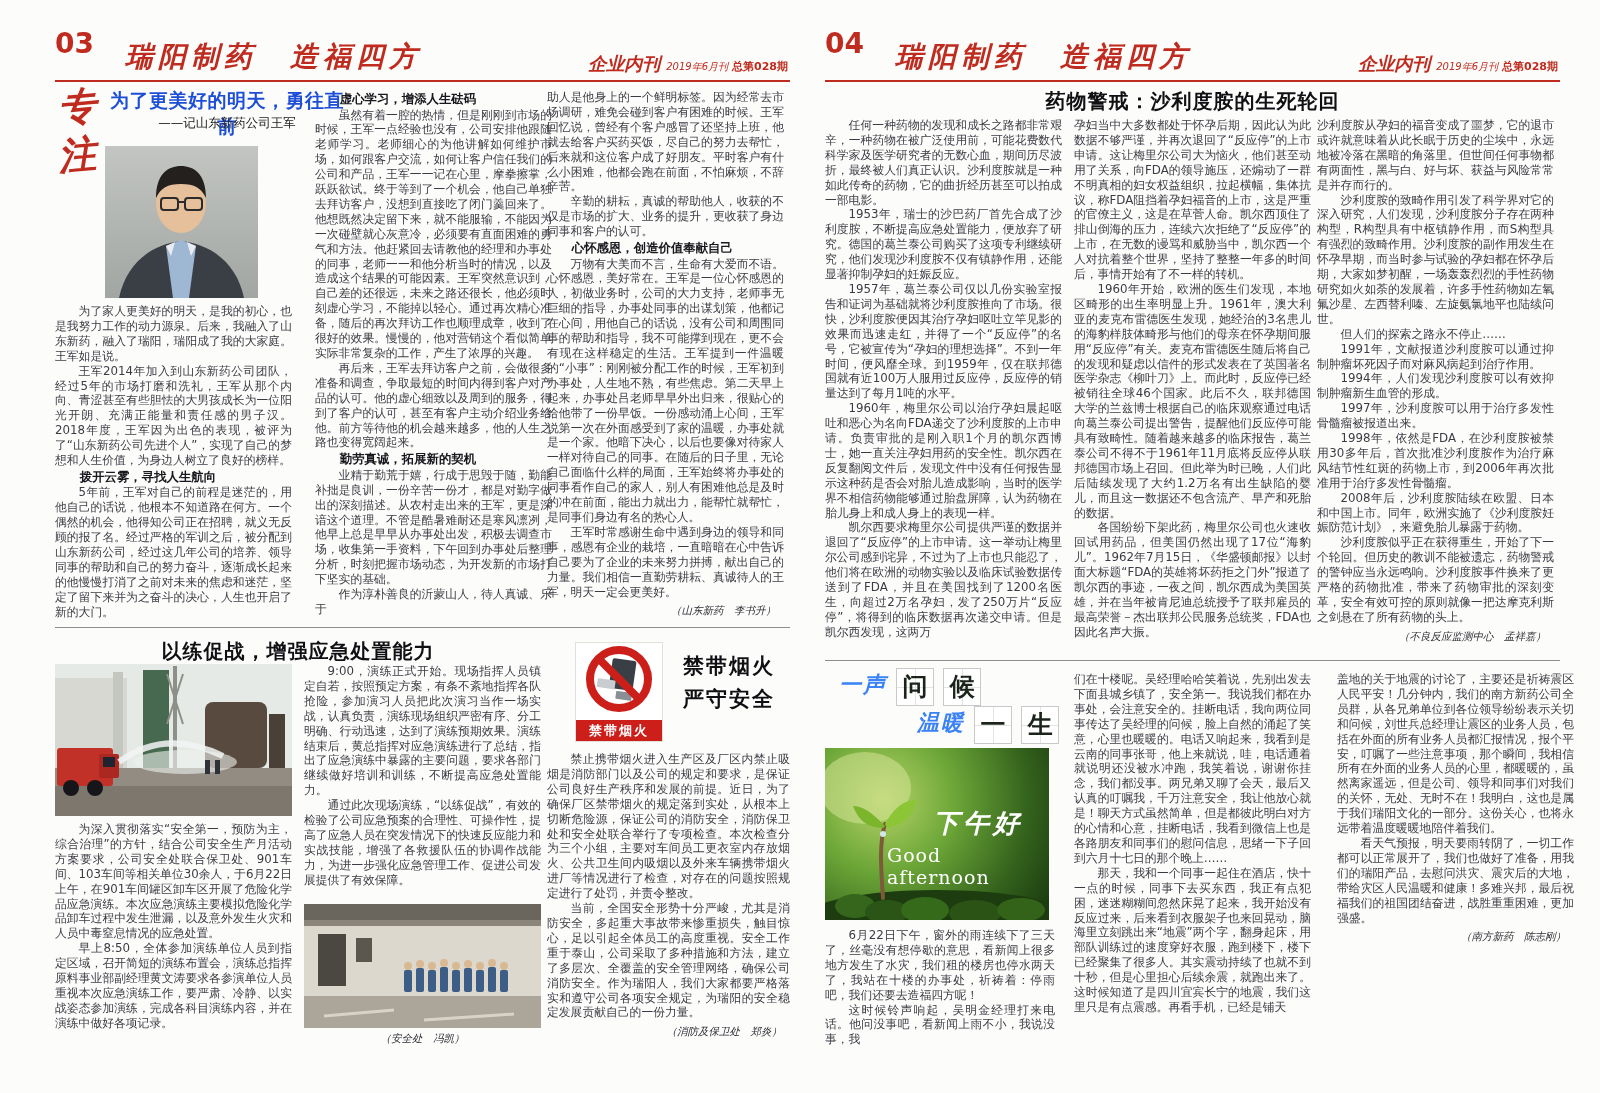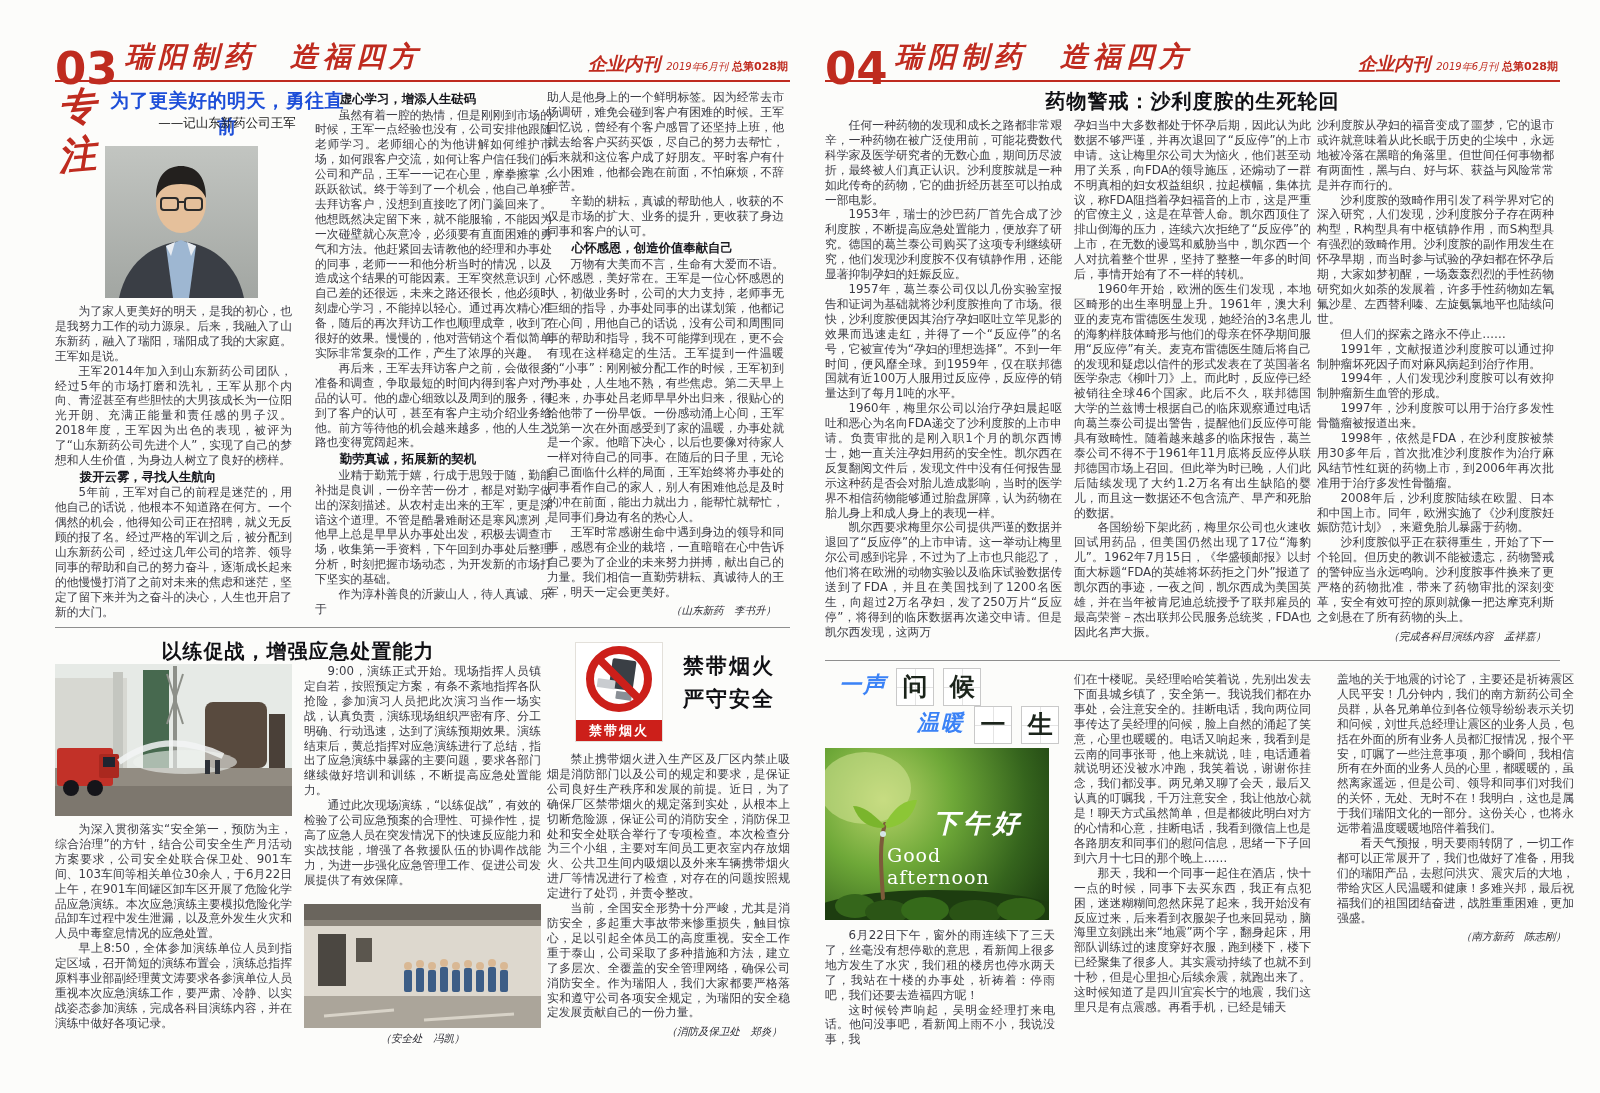--- a/index.html
+++ b/index.html
@@ -3,21 +3,21 @@
 <meta charset="utf-8">
 <style>
   :root{ --red:#bf2b1f; --ink:#3b3b44; }
   html,body{margin:0;padding:0;}
   body{width:1600px;height:1093px;background:#fbfbf8;font-family:"DejaVu Sans",sans-serif;}
   .sheet{position:relative;width:1600px;height:1093px;overflow:hidden;background:#fcfcfa;}
   .page{position:absolute;top:0;width:735px;height:1093px;}
   #page03{left:55px;} #page04{left:825px;}
 
   .redline{position:absolute;left:0;top:80px;width:735px;height:2px;background:var(--red);}
-  .pageno{position:absolute;left:0;top:30px;font-size:45px;font-weight:bold;color:var(--red);line-height:1;margin-top:16px;}
+  .pageno{position:absolute;left:0;top:30px;font-size:28px;font-weight:bold;color:var(--red);line-height:1;}
   .brand{position:absolute;left:70px;top:38px;font-size:28px;font-weight:bold;font-style:italic;color:var(--red);letter-spacing:5px;white-space:nowrap;}
   .mastright{position:absolute;right:2px;top:52px;color:var(--red);white-space:nowrap;}
   .mastright .journal{font-size:18px;font-weight:bold;font-style:italic;margin-right:6px;}
   .mastright .date{font-size:10px;font-style:italic;margin-right:4px;}
   .mastright .issue{font-size:11px;font-weight:bold;}
 
   .p{font-size:11.8px;line-height:14.9px;text-align:justify;text-indent:2em;color:var(--ink);margin:0;}
   .p.noind{text-indent:0;}
   .subhead{font-size:12.4px;line-height:15.5px;font-weight:bold;color:#17171d;text-indent:2em;margin:1px 0;}
   .byline{font-size:10.5px;font-style:italic;text-align:right;color:#2e2e36;padding-right:8px;margin-top:5px;}
@@ -243,21 +243,21 @@
     <div class="col" style="left:492px;top:118px;height:540px;">
       <p class="p noind">沙利度胺从孕妇的福音变成了噩梦，它的退市或许就意味着从此长眠于历史的尘埃中，永远地被冷落在黑暗的角落里。但世间任何事物都有两面性，黑与白、好与坏、获益与风险常常是并存而行的。</p>
       <p class="p">沙利度胺的致畸作用引发了科学界对它的深入研究，人们发现，沙利度胺分子存在两种构型，R构型具有中枢镇静作用，而S构型具有强烈的致畸作用。沙利度胺的副作用发生在怀孕早期，而当时参与试验的孕妇都在怀孕后期，大家如梦初醒，一场轰轰烈烈的手性药物研究如火如荼的发展着，许多手性药物如左氧氟沙星、左西替利嗪、左旋氨氯地平也陆续问世。</p>
       <p class="p">但人们的探索之路永不停止……</p>
       <p class="p">1991年，文献报道沙利度胺可以通过抑制肿瘤坏死因子而对麻风病起到治疗作用。</p>
       <p class="p">1994年，人们发现沙利度胺可以有效抑制肿瘤新生血管的形成。</p>
       <p class="p">1997年，沙利度胺可以用于治疗多发性骨髓瘤被报道出来。</p>
       <p class="p">1998年，依然是FDA，在沙利度胺被禁用30多年后，首次批准沙利度胺作为治疗麻风结节性红斑的药物上市，到2006年再次批准用于治疗多发性骨髓瘤。</p>
       <p class="p">2008年后，沙利度胺陆续在欧盟、日本和中国上市。同年，欧洲实施了《沙利度胺妊娠防范计划》，来避免胎儿暴露于药物。</p>
       <p class="p">沙利度胺似乎正在获得重生，开始了下一个轮回。但历史的教训不能被遗忘，药物警戒的警钟应当永远鸣响。沙利度胺事件换来了更严格的药物批准，带来了药物审批的深刻变革，安全有效可控的原则就像一把达摩克利斯之剑悬在了所有药物的头上。</p>
-      <div class="byline">（完成各科目演练内容　孟祥嘉）</div>
+      <div class="byline">（不良反应监测中心　孟祥嘉）</div>
     </div>
 
     <div class="hr" style="left:0;top:660px;width:735px;"></div>
 
     <div style="position:absolute;left:14px;top:668px;">
       <span class="g-script">一声</span>
       <span class="gbox">问</span>
       <span class="gbox">候</span>
     </div>
     <div style="position:absolute;left:92px;top:706px;">

